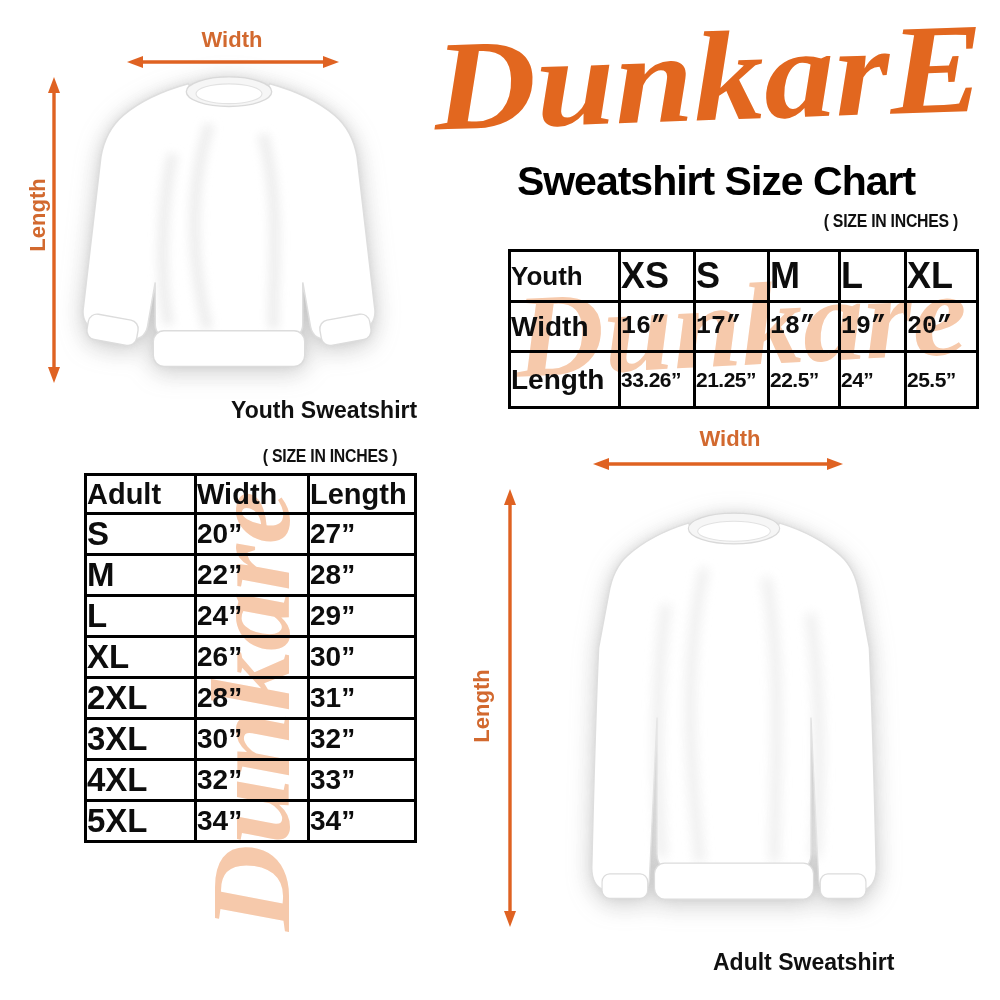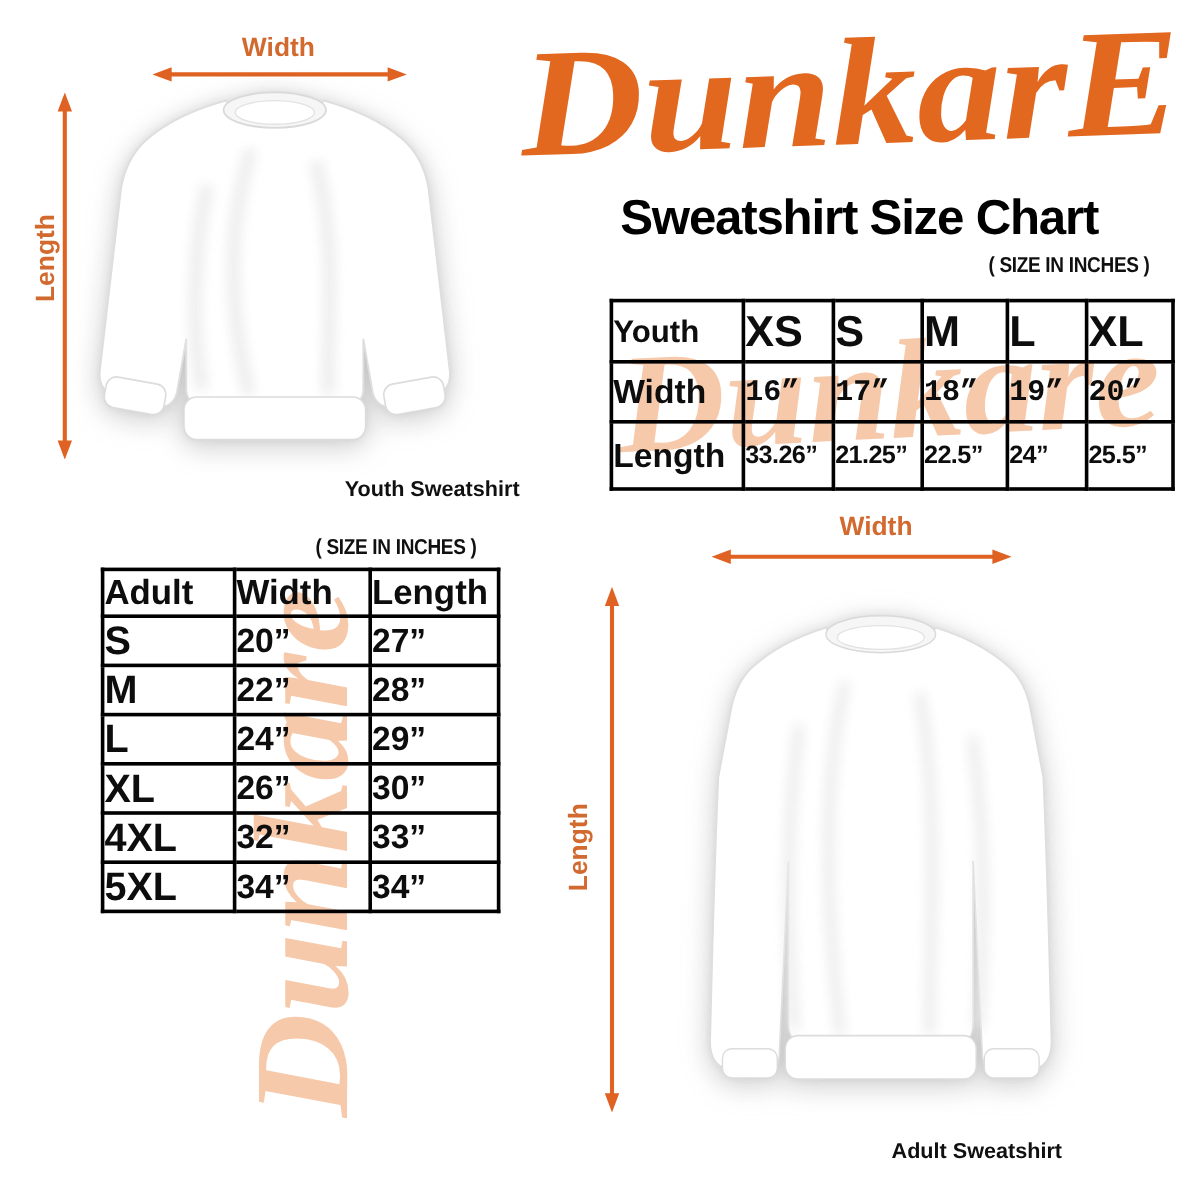--- a/index.html
+++ b/index.html
@@ -59,21 +59,21 @@
   td.av{font-size:28px;font-weight:700;}
 
   
   .dim-label{
     font-size:22px;font-weight:700;color:#d2692f;text-align:center;white-space:nowrap;
   }
   .y-width-label{left:182px;top:27px;width:100px;}
   .y-length-label{left:-11px;top:203px;width:96px;height:24px;transform:rotate(-90deg);}
   .a-width-label{left:667px;top:426px;width:126px;}
   .a-length-label{left:432px;top:694px;width:98px;height:24px;transform:rotate(-90deg);}
-  .caption{font-size:18px;font-weight:700;color:#101010;text-align:right;white-space:nowrap;}
+  .caption{font-size:23px;font-weight:700;color:#101010;text-align:left;white-space:nowrap;}
   .y-caption{left:231px;top:397px;width:202px;}
   .a-caption{left:713px;top:949px;width:172px;}
   .arrow line{stroke:#df6222;stroke-width:3.4px;}
   .arrow polygon{fill:#df6222;}
   .y-width-arrow{left:127px;top:54px;}
   .y-length-arrow{left:46px;top:77px;}
   .a-width-arrow{left:593px;top:456px;}
   .a-length-arrow{left:502px;top:489px;}
 
   
@@ -201,20 +201,30 @@
     </tr>
     <tr>
       <td class="as">L</td>
       <td class="av">24”</td>
       <td class="av">29”</td>
     </tr>
     <tr>
       <td class="as">XL</td>
       <td class="av">26”</td>
       <td class="av">30”</td>
+    </tr>
+    <tr>
+      <td class="as">2XL</td>
+      <td class="av">28”</td>
+      <td class="av">31”</td>
+    </tr>
+    <tr>
+      <td class="as">3XL</td>
+      <td class="av">30”</td>
+      <td class="av">32”</td>
     </tr>
     <tr>
       <td class="as">4XL</td>
       <td class="av">32”</td>
       <td class="av">33”</td>
     </tr>
     <tr>
       <td class="as">5XL</td>
       <td class="av">34”</td>
       <td class="av">34”</td>

